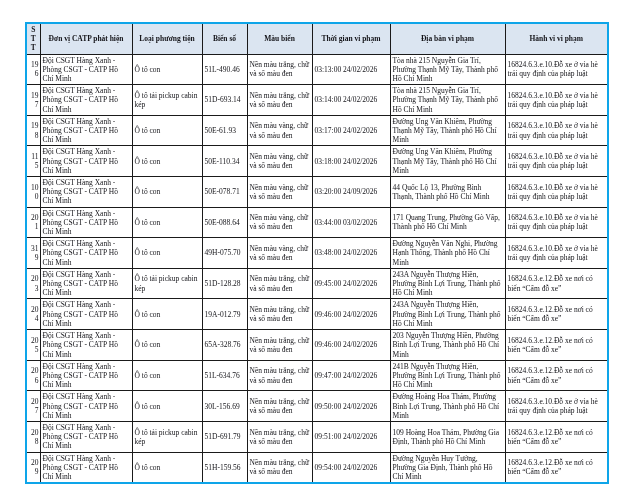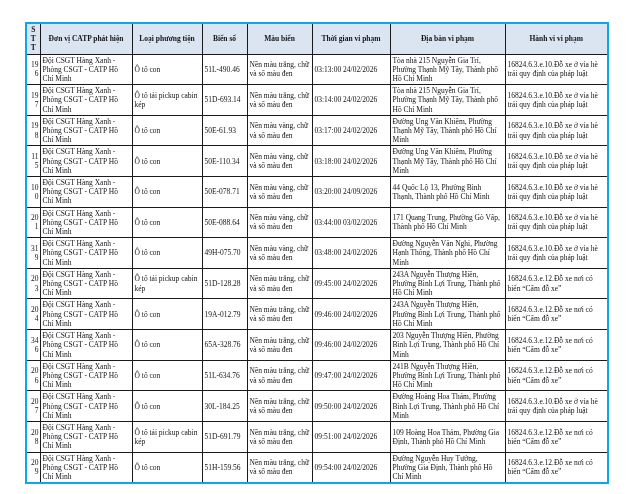--- a/index.html
+++ b/index.html
@@ -172,21 +172,21 @@
     <td>Đội CSGT Hàng Xanh - Phòng CSGT - CATP Hồ Chí Minh</td>
     <td>Ô tô con</td>
     <td>19A-012.79</td>
     <td>Nền màu trắng, chữ và số màu đen</td>
     <td>09:46:00 24/02/2026</td>
     <td>243A Nguyễn Thượng Hiền, Phường Bình Lợi Trung, Thành phố Hồ Chí Minh</td>
     <td>16824.6.3.e.12.Đỗ xe nơi có biển “Cấm đỗ xe”</td>
   </tr>
 
   <tr>
-    <td class="c-stt">346</td>
+    <td class="c-stt">205</td>
     <td>Đội CSGT Hàng Xanh - Phòng CSGT - CATP Hồ Chí Minh</td>
     <td>Ô tô con</td>
     <td>65A-328.76</td>
     <td>Nền màu trắng, chữ và số màu đen</td>
     <td>09:46:00 24/02/2026</td>
     <td>203 Nguyễn Thượng Hiền, Phường Bình Lợi Trung, Thành phố Hồ Chí Minh</td>
     <td>16824.6.3.e.12.Đỗ xe nơi có biển “Cấm đỗ xe”</td>
   </tr>
 
   <tr>
@@ -197,21 +197,21 @@
     <td>Nền màu trắng, chữ và số màu đen</td>
     <td>09:47:00 24/02/2026</td>
     <td>241B Nguyễn Thượng Hiền, Phường Bình Lợi Trung, Thành phố Hồ Chí Minh</td>
     <td>16824.6.3.e.12.Đỗ xe nơi có biển “Cấm đỗ xe”</td>
   </tr>
 
   <tr>
     <td class="c-stt">207</td>
     <td>Đội CSGT Hàng Xanh - Phòng CSGT - CATP Hồ Chí Minh</td>
     <td>Ô tô con</td>
-    <td>30L-184.25</td>
+    <td>30L-156.69</td>
     <td>Nền màu trắng, chữ và số màu đen</td>
     <td>09:50:00 24/02/2026</td>
     <td>Đường Hoàng Hoa Thám, Phường Bình Lợi Trung, Thành phố Hồ Chí Minh</td>
     <td>16824.6.3.e.10.Đỗ xe ở vỉa hè trái quy định của pháp luật</td>
   </tr>
 
   <tr>
     <td class="c-stt">208</td>
     <td>Đội CSGT Hàng Xanh - Phòng CSGT - CATP Hồ Chí Minh</td>
     <td>Ô tô tải pickup cabin kép</td>

